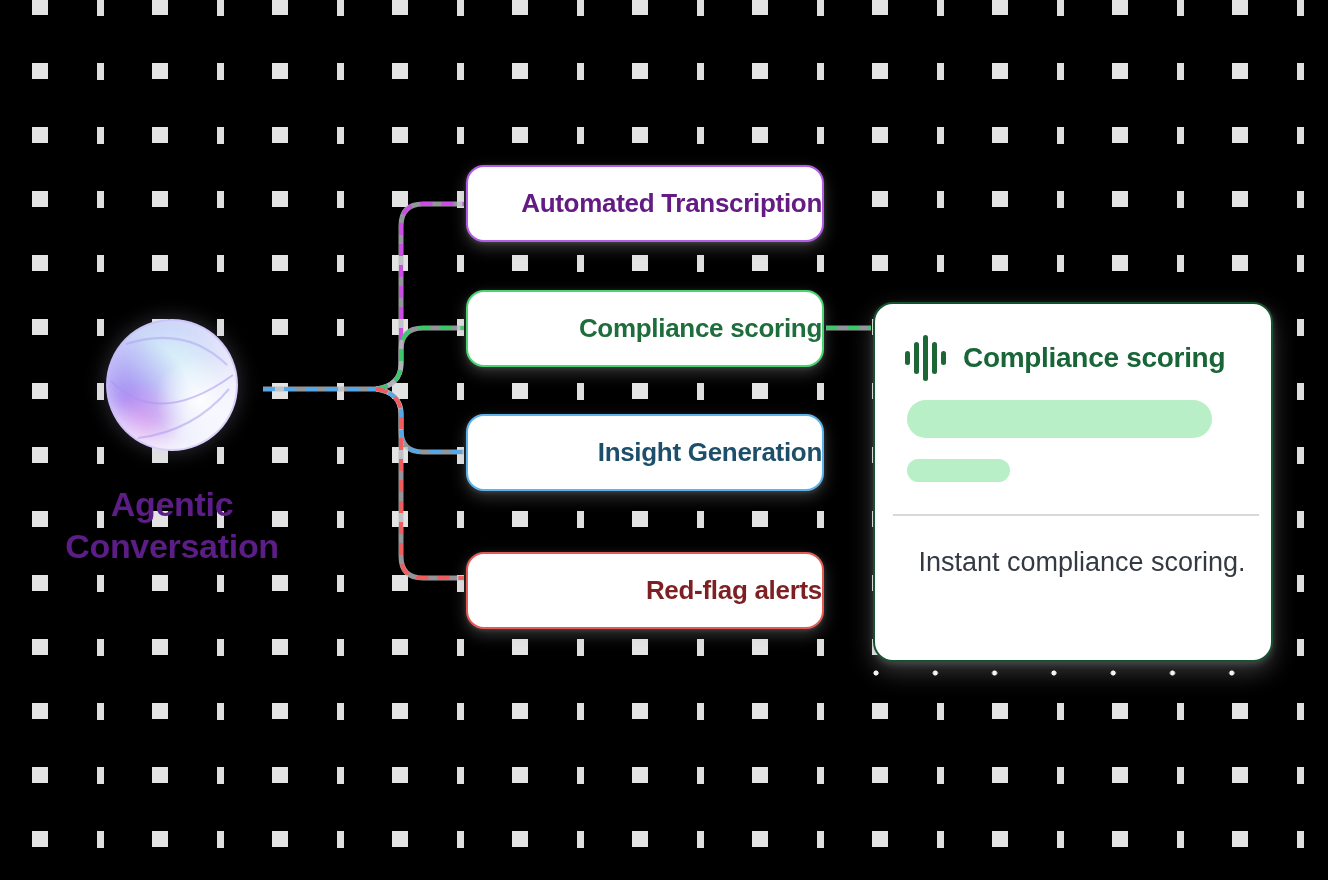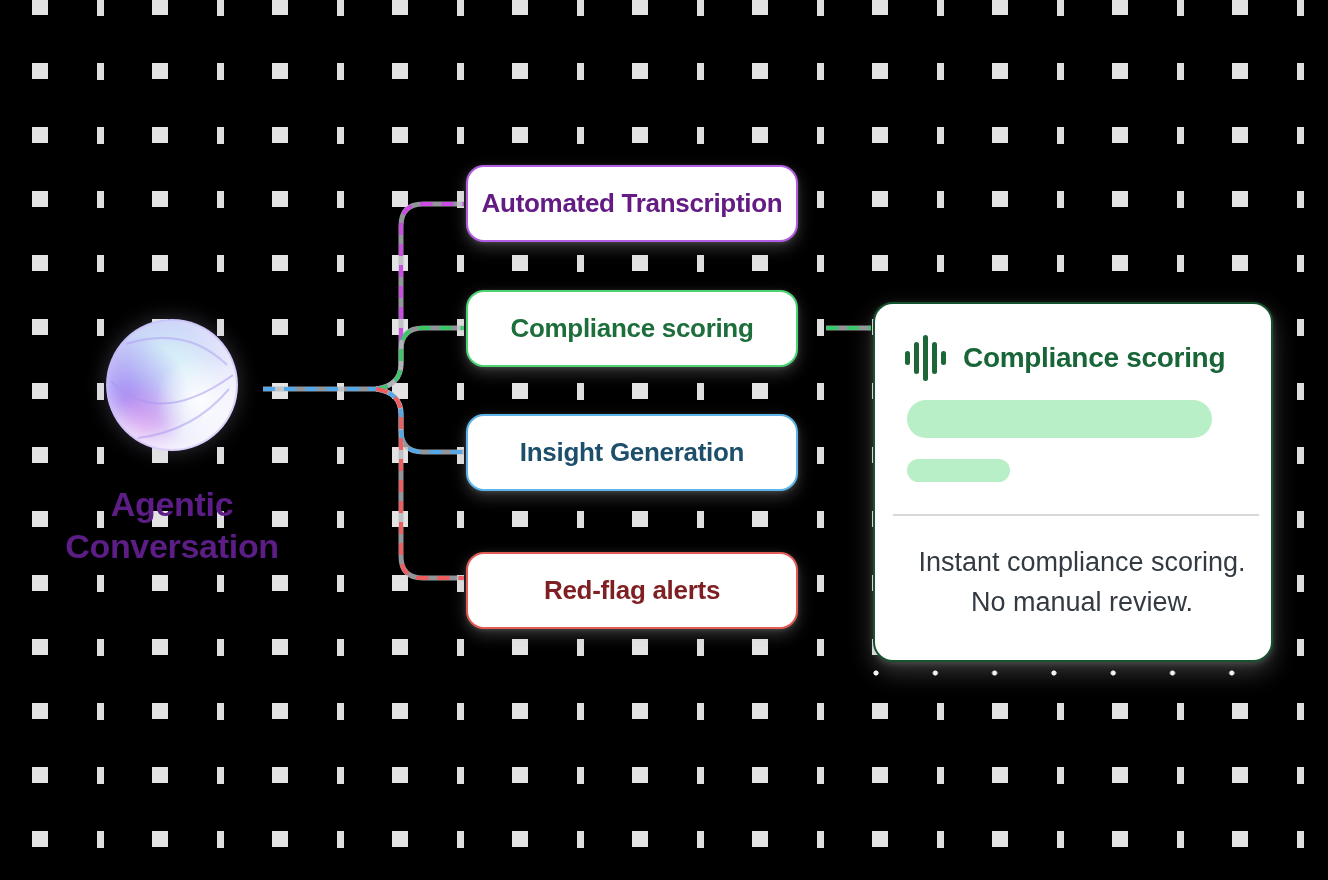--- a/index.html
+++ b/index.html
@@ -30,23 +30,23 @@
   .sphere svg{position:absolute;left:0;top:0;}
   .agent-label{
     position:absolute;left:2px;top:483px;width:340px;z-index:2;
     text-align:center;font-size:34px;font-weight:bold;line-height:42px;
     color:#5c1d86;letter-spacing:-.3px;
   }
   .agent-label span{display:block;}
 
   
   .node{
-    position:absolute;left:466px;width:332px;height:77px;z-index:2;
+    position:absolute;left:466px;width:358px;height:77px;z-index:2;
     background:#fff;border:2px solid #888;border-radius:18px;
-    display:flex;align-items:center;justify-content:center;box-sizing:border-box;
+    display:flex;align-items:center;justify-content:flex-end;box-sizing:border-box;
     box-shadow:0 6px 16px rgba(185,185,192,.28),0 1px 4px rgba(160,160,168,.25);
   }
   .node-label{font-size:26px;font-weight:bold;letter-spacing:-.3px;}
   #node-0{top:165px;} #node-1{top:290px;} #node-2{top:414px;} #node-3{top:540px;margin-top:12px;}
 
   
   .card{
     position:absolute;left:873px;top:302px;width:400px;height:360px;z-index:2;
     background:#fff;border:2px solid #14532d;border-radius:20px;box-sizing:border-box;
     box-shadow:0 10px 24px rgba(185,185,192,.30),0 2px 6px rgba(160,160,168,.25);
@@ -130,18 +130,17 @@
           <rect x="36" y="17" width="5" height="14" rx="2.5"></rect>
         </g>
       </svg>
       <span class="card-title" style="color: rgb(24, 102, 56);">Compliance scoring</span>
     </div>
     <div class="bar bar1" style="background: rgb(184, 239, 198);"></div>
     <div class="bar bar2" style="background: rgb(184, 239, 198);"></div>
     <div class="divider" style="background: rgb(216, 216, 216);"></div>
     <div class="card-body" style="color: rgb(52, 58, 66);">
       <span>Instant compliance scoring.</span>
-      <span>No manual review.</span>
     </div>
   </div>
   <div class="card-dots"></div>
 
 </div>
 
 </body></html>

